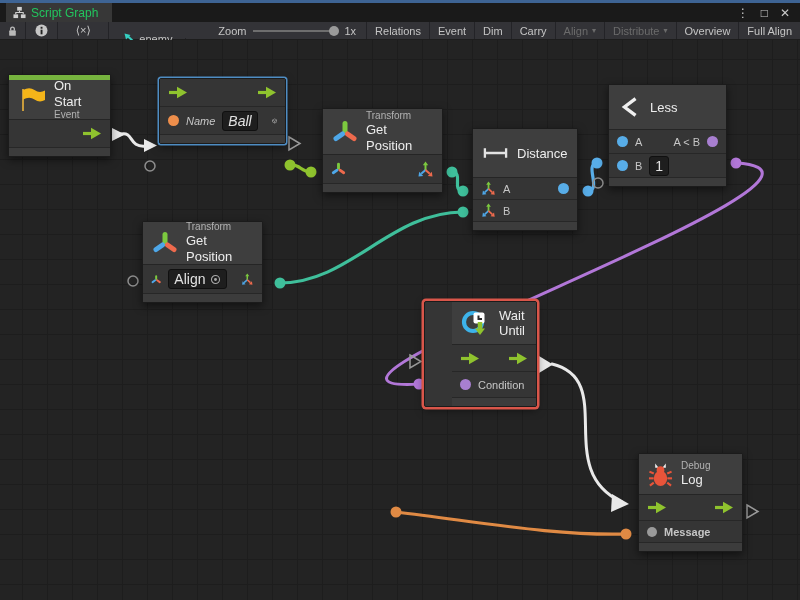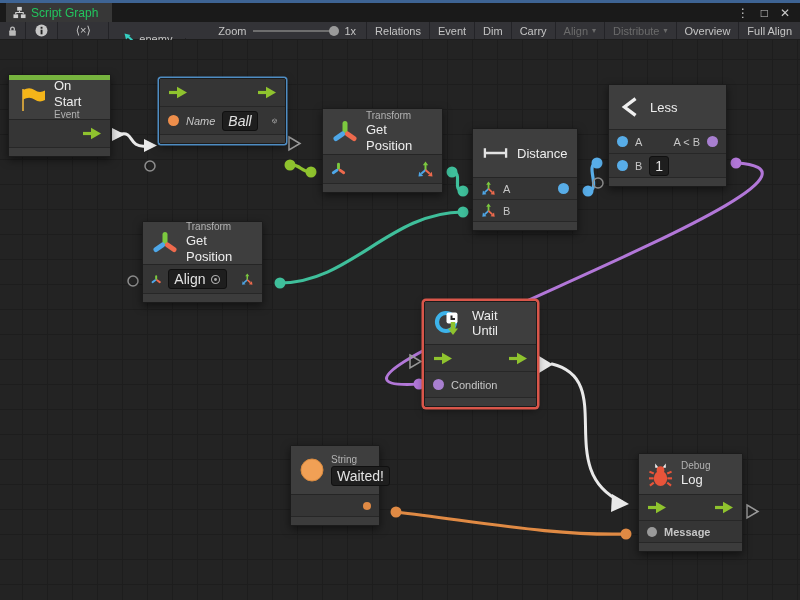--- a/index.html
+++ b/index.html
@@ -30,21 +30,21 @@
   .canvas { position:relative; width:800px; height:560px; background-color:#232323;
     background-image: linear-gradient(#1d1d1d 1px, transparent 1px),
                       linear-gradient(90deg,#1d1d1d 1px, transparent 1px);
     background-size:25px 25px; background-position:-3px -6px; overflow:hidden; }
   .wires { position:absolute; inset:0; z-index:1; pointer-events:none; }
 
   
   .node { position:absolute; z-index:2; background:#353535; border:1px solid #1b1b1b;
           border-radius:2px; box-shadow:0 3px 9px rgba(0,0,0,.5); }
   .node.selected { box-shadow:0 0 0 1.5px #4e8cc2, 0 3px 9px rgba(0,0,0,.5); }
-  .node.alert { box-shadow:0 0 0 2.5px #d9564a, 0 3px 9px rgba(0,0,0,.5); }
+  .node.alert { box-shadow:0 0 0 2.5px #d9564a, 0 3px 9px rgba(0,0,0,.5);padding-left:27px; }
   .accent { height:5px; background:#76b33e; }
   .head { display:flex; align-items:center; gap:8px; padding:0 9px; background:#3e3e3e;
           border-bottom:1px solid #252525; }
   .head svg { flex:none; }
   .titles { display:flex; flex-direction:column; line-height:1.2; }
   .cat { font-size:10px; color:#b2b2b2; }
   .ttl { font-size:13px; color:#ededed; }
   .row { display:flex; align-items:center; gap:7px; padding:0 8px; background:#353535;
          border-bottom:1px solid #272727; }
   .row.flow { justify-content:space-between; }
@@ -385,36 +385,20 @@
           <polygon points="9,0.8 19,6.5 9,12.2" fill="#8fc32e"></polygon>
       </svg>
     </div>
     <div class="row" style="height:26px;">
       <span class="dot" style="background:#a87fd0;"></span>
       <span class="lbl">Condition</span>
     </div>
     <div class="footer"></div>
   </div>
 
-  <div class="node" id="n-string">
-    <div class="head" style="gap:7px;">
-      <svg width="24" height="24" viewBox="0 0 24 24">
-        <circle cx="12" cy="12" r="11" fill="#f1a055" stroke="#d88a3f" stroke-width="1"></circle>
-      </svg>
-      <div class="titles">
-        <span class="cat">String</span>
-        <span class="field">Waited!</span>
-      </div>
-    </div>
-    <div class="row">
-      <span class="spacer"></span>
-      <span class="dot sm" style="background:#e08a44;"></span>
-    </div>
-    <div class="footer"></div>
-  </div>
 
   <div class="node" id="n-debug">
     <div class="head">
       <svg width="25" height="27" viewBox="0 0 26 27">
         <polygon points="7.5,2 11,6.5 7.5,6.5" fill="#eeeeee"></polygon>
         <polygon points="18.5,2 15,6.5 18.5,6.5" fill="#eeeeee"></polygon>
         <circle cx="13" cy="9" r="4" fill="#e8543a"></circle>
         <ellipse cx="13" cy="17.5" rx="7" ry="8" fill="#e8543a"></ellipse>
         <line x1="6" y1="12.5" x2="1.5" y2="10.5" stroke="#e8543a" stroke-width="2.2"></line>
         <line x1="5.8" y1="17.5" x2="1" y2="17.5" stroke="#e8543a" stroke-width="2.2"></line>

